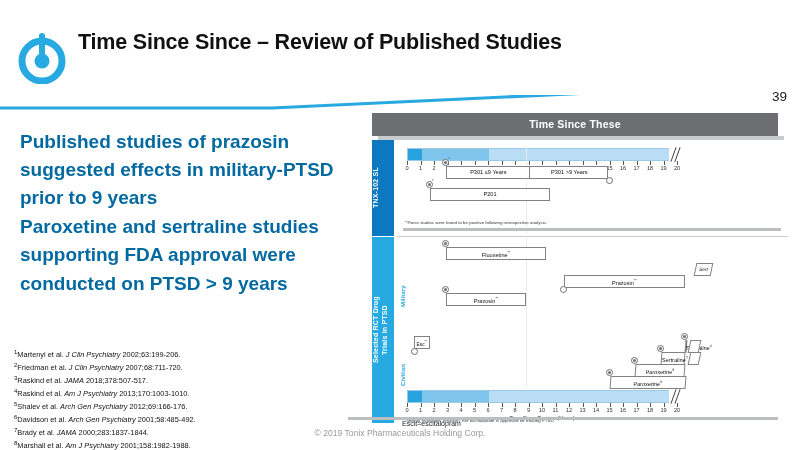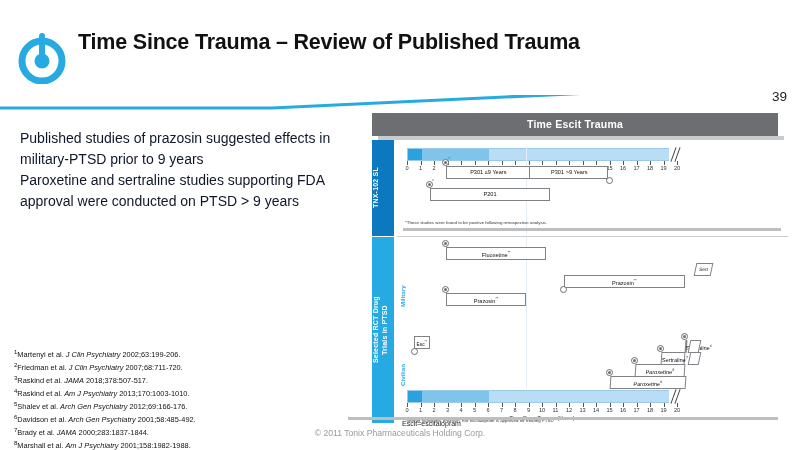--- a/index.html
+++ b/index.html
@@ -6,21 +6,21 @@
   body{width:800px;height:450px;background:#ffffff;font-family:"Liberation Sans",sans-serif;overflow:hidden;position:relative;}
 
   
   .logo{position:absolute;left:14px;top:28px;width:56px;height:56px;}
   .title{position:absolute;left:78px;top:30px;width:660px;font-size:21.5px;font-weight:bold;color:#111;letter-spacing:-0.2px;}
   .hdr-rule{position:absolute;left:0;top:95px;width:800px;height:20px;}
   .pagenum{position:absolute;right:13px;top:89px;font-size:13.5px;color:#222;}
 
   
   .bodytext{position:absolute;left:20px;top:128px;width:340px;}
-  .lead{font-size:14px;font-weight:normal;color:#0f172a;line-height:1.48;margin:0 0 1px 0;}
+  .lead{font-size:19px;font-weight:bold;color:#0369a1;line-height:1.48;margin:0 0 1px 0;}
   .sub{font-size:13.6px;color:#222;line-height:1.5;margin:2px 0 6px 0;padding-left:32px;position:relative;}
   .sub:before{content:"\2022";position:absolute;left:14px;top:-1px;font-size:13px;color:#222;}
 
   .refs{position:absolute;left:14px;top:348px;width:260px;font-size:7.4px;line-height:1.42;color:#111;}
   .refs div{white-space:nowrap;}
   .refs i{font-style:italic;}
   .refs sup{font-size:6px;}
 
   .copyright{position:absolute;left:0;top:428px;width:800px;text-align:center;font-size:8.6px;color:#999;}
 
@@ -78,21 +78,21 @@
 </head>
 <body>
 
 <div class="logo">
   <svg width="56" height="56" viewBox="0 0 56 56">
     <circle cx="28" cy="33" r="20" fill="none" stroke="#27aae1" stroke-width="7"></circle>
     <circle cx="28" cy="33" r="7.5" fill="#27aae1"></circle>
     <rect x="25" y="5" width="6" height="26" rx="3" fill="#27aae1"></rect>
   </svg>
 </div>
-<div class="title">Time Since Trauma – Review of Published Trauma</div>
+<div class="title">Time Since Since – Review of Published Studies</div>
 
 <div class="hdr-rule">
   <svg width="800" height="20" viewBox="0 0 800 20">
     <polyline points="0,13 272,13 800,-12" fill="none" stroke="#27aae1" stroke-width="3.2"></polyline>
   </svg>
 </div>
 <div class="pagenum">39</div>
 
 <div class="bodytext">
   <p class="lead">Published studies of prazosin suggested effects in military-PTSD prior to 9 years</p>
@@ -103,26 +103,26 @@
     <div><sup>1</sup>Martenyi et al. <i>J Clin Psychiatry</i> 2002;63:199-206.</div>
     <div><sup>2</sup>Friedman et al. <i>J Clin Psychiatry</i> 2007;68:711-720.</div>
     <div><sup>3</sup>Raskind et al. <i>JAMA</i> 2018;378:507-517.</div>
     <div><sup>4</sup>Raskind et al. <i>Am J Psychiatry</i> 2013;170:1003-1010.</div>
     <div><sup>5</sup>Shalev et al. <i>Arch Gen Psychiatry</i> 2012;69:166-176.</div>
     <div><sup>6</sup>Davidson et al. <i>Arch Gen Psychiatry</i> 2001;58:485-492.</div>
     <div><sup>7</sup>Brady et al. <i>JAMA</i> 2000;283:1837-1844.</div>
     <div><sup>8</sup>Marshall et al. <i>Am J Psychiatry</i> 2001;158:1982-1988.</div>
   </div>
 
-<div class="copyright">© 2011 Tonix Pharmaceuticals Holding Corp.</div>
+<div class="copyright">© 2019 Tonix Pharmaceuticals Holding Corp.</div>
 
 <div class="fig">
 
   <div class="fig-banner">
-    <span>Time Escit Trauma</span>
+    <span>Time Since These</span>
   </div>
   <div class="banner-shadow"></div>
 
   <div class="fig-body">
 
     <div class="side sl">TNX-102 SL</div>
     <div class="side rct">Selected RCT Drug<br>Trials in PTSD</div>
 
     <div class="panel panel-top">
       <div class="axis" id="axis-top" style="left:10px;top:8px;width:270px;">

